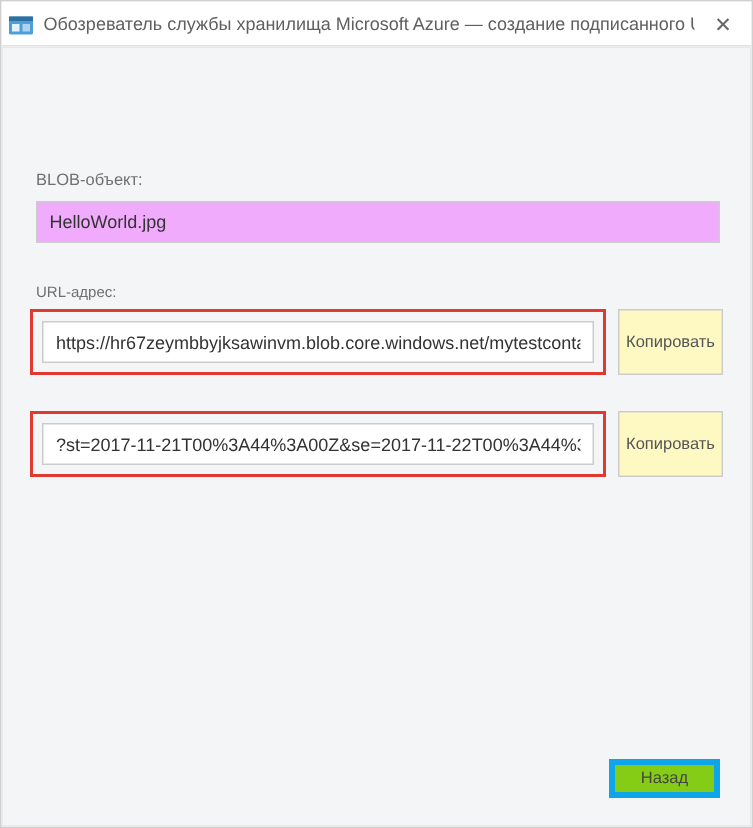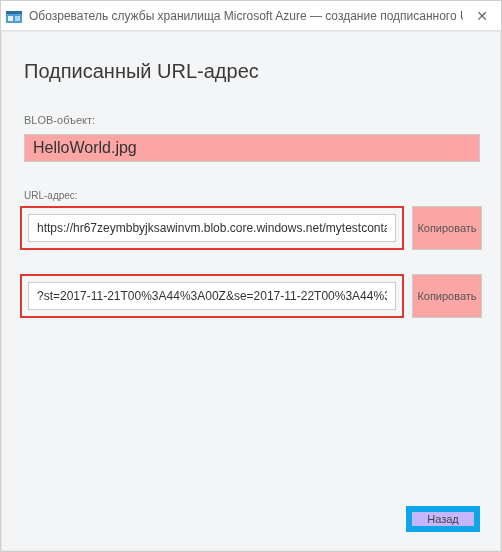--- a/index.html
+++ b/index.html
@@ -67,23 +67,23 @@
     left: 22px;
     font-size: 11px;
     color: #707070;
   }
   .blob-label { top: 82px; }
   .url-label { top: 158px; font-size: 10px; text-align: center; }
   .text-input {
     position: absolute;
     left: 22px;
     height: 28px;
-    background: #fca5a5;
+    background: #f0abfc;
     border: 1px solid #cccccc;
-    font-size: 16px;
+    font-size: 12px;
     padding: 0 8px;
     color: #333;
     outline: none;
   }
   .blob-input {
     top: 102px;
     width: 456px;
   }
   .input-row {
     position: absolute;
@@ -106,42 +106,42 @@
     height: 28px;
     background: #ffffff;
     border: 1px solid #cccccc;
     font-size: 12px;
     padding: 0 8px;
     color: #333;
     outline: none;
   }
   .copy-btn {
     flex: 1;
-    background: #fca5a5;
+    background: #fef9c3;
     border: 1px solid #cccccc;
     font-size: 11px;
     color: #555;
     display: flex;
     align-items: center;
     justify-content: center;
     cursor: pointer;
     margin-left:2px;
   }
   .footer {
     position: absolute;
     right: 20px;
     bottom: 18px;
     display: flex;
     gap: 14px;
   }
   .footer-btn {
     width: 74px;
     height: 26px;
-    background: #c4b5fd;
-    border: 6px solid #0ea5e9;
+    background: #84cc16;
+    border: 4px solid #0ea5e9;
     font-size: 11px;
     color: #444;
     display: flex;
     align-items: center;
     justify-content: center;
     cursor: pointer;
   }
 </style>
 </head>
 <body>
@@ -154,21 +154,20 @@
       <rect x="3" y="9" width="5" height="5" fill="#ffffff" opacity="0.85"></rect>
       <rect x="10" y="9" width="5" height="5" fill="#ffffff" opacity="0.55"></rect>
     </svg>
   </span>
   <span class="title-text">Обозреватель службы хранилища Microsoft Azure — создание подписанного URL-адреса</span>
   <span class="close-btn">✕</span>
 </div>
 
 <div class="body-area">
 
-  <div class="heading">Подписанный URL-адрес</div>
 
   <div class="label blob-label">BLOB-объект:</div>
   <input class="text-input blob-input" type="text" readonly="" value="HelloWorld.jpg" style="">
 
   <div class="label url-label">URL-адрес:</div>
 
   <div class="input-row row-url">
     <div class="highlight-frame">
       <input class="inner-field" type="text" readonly="" value="https://hr67zeymbbyjksawinvm.blob.core.windows.net/mytestconta" style="">
     </div>

